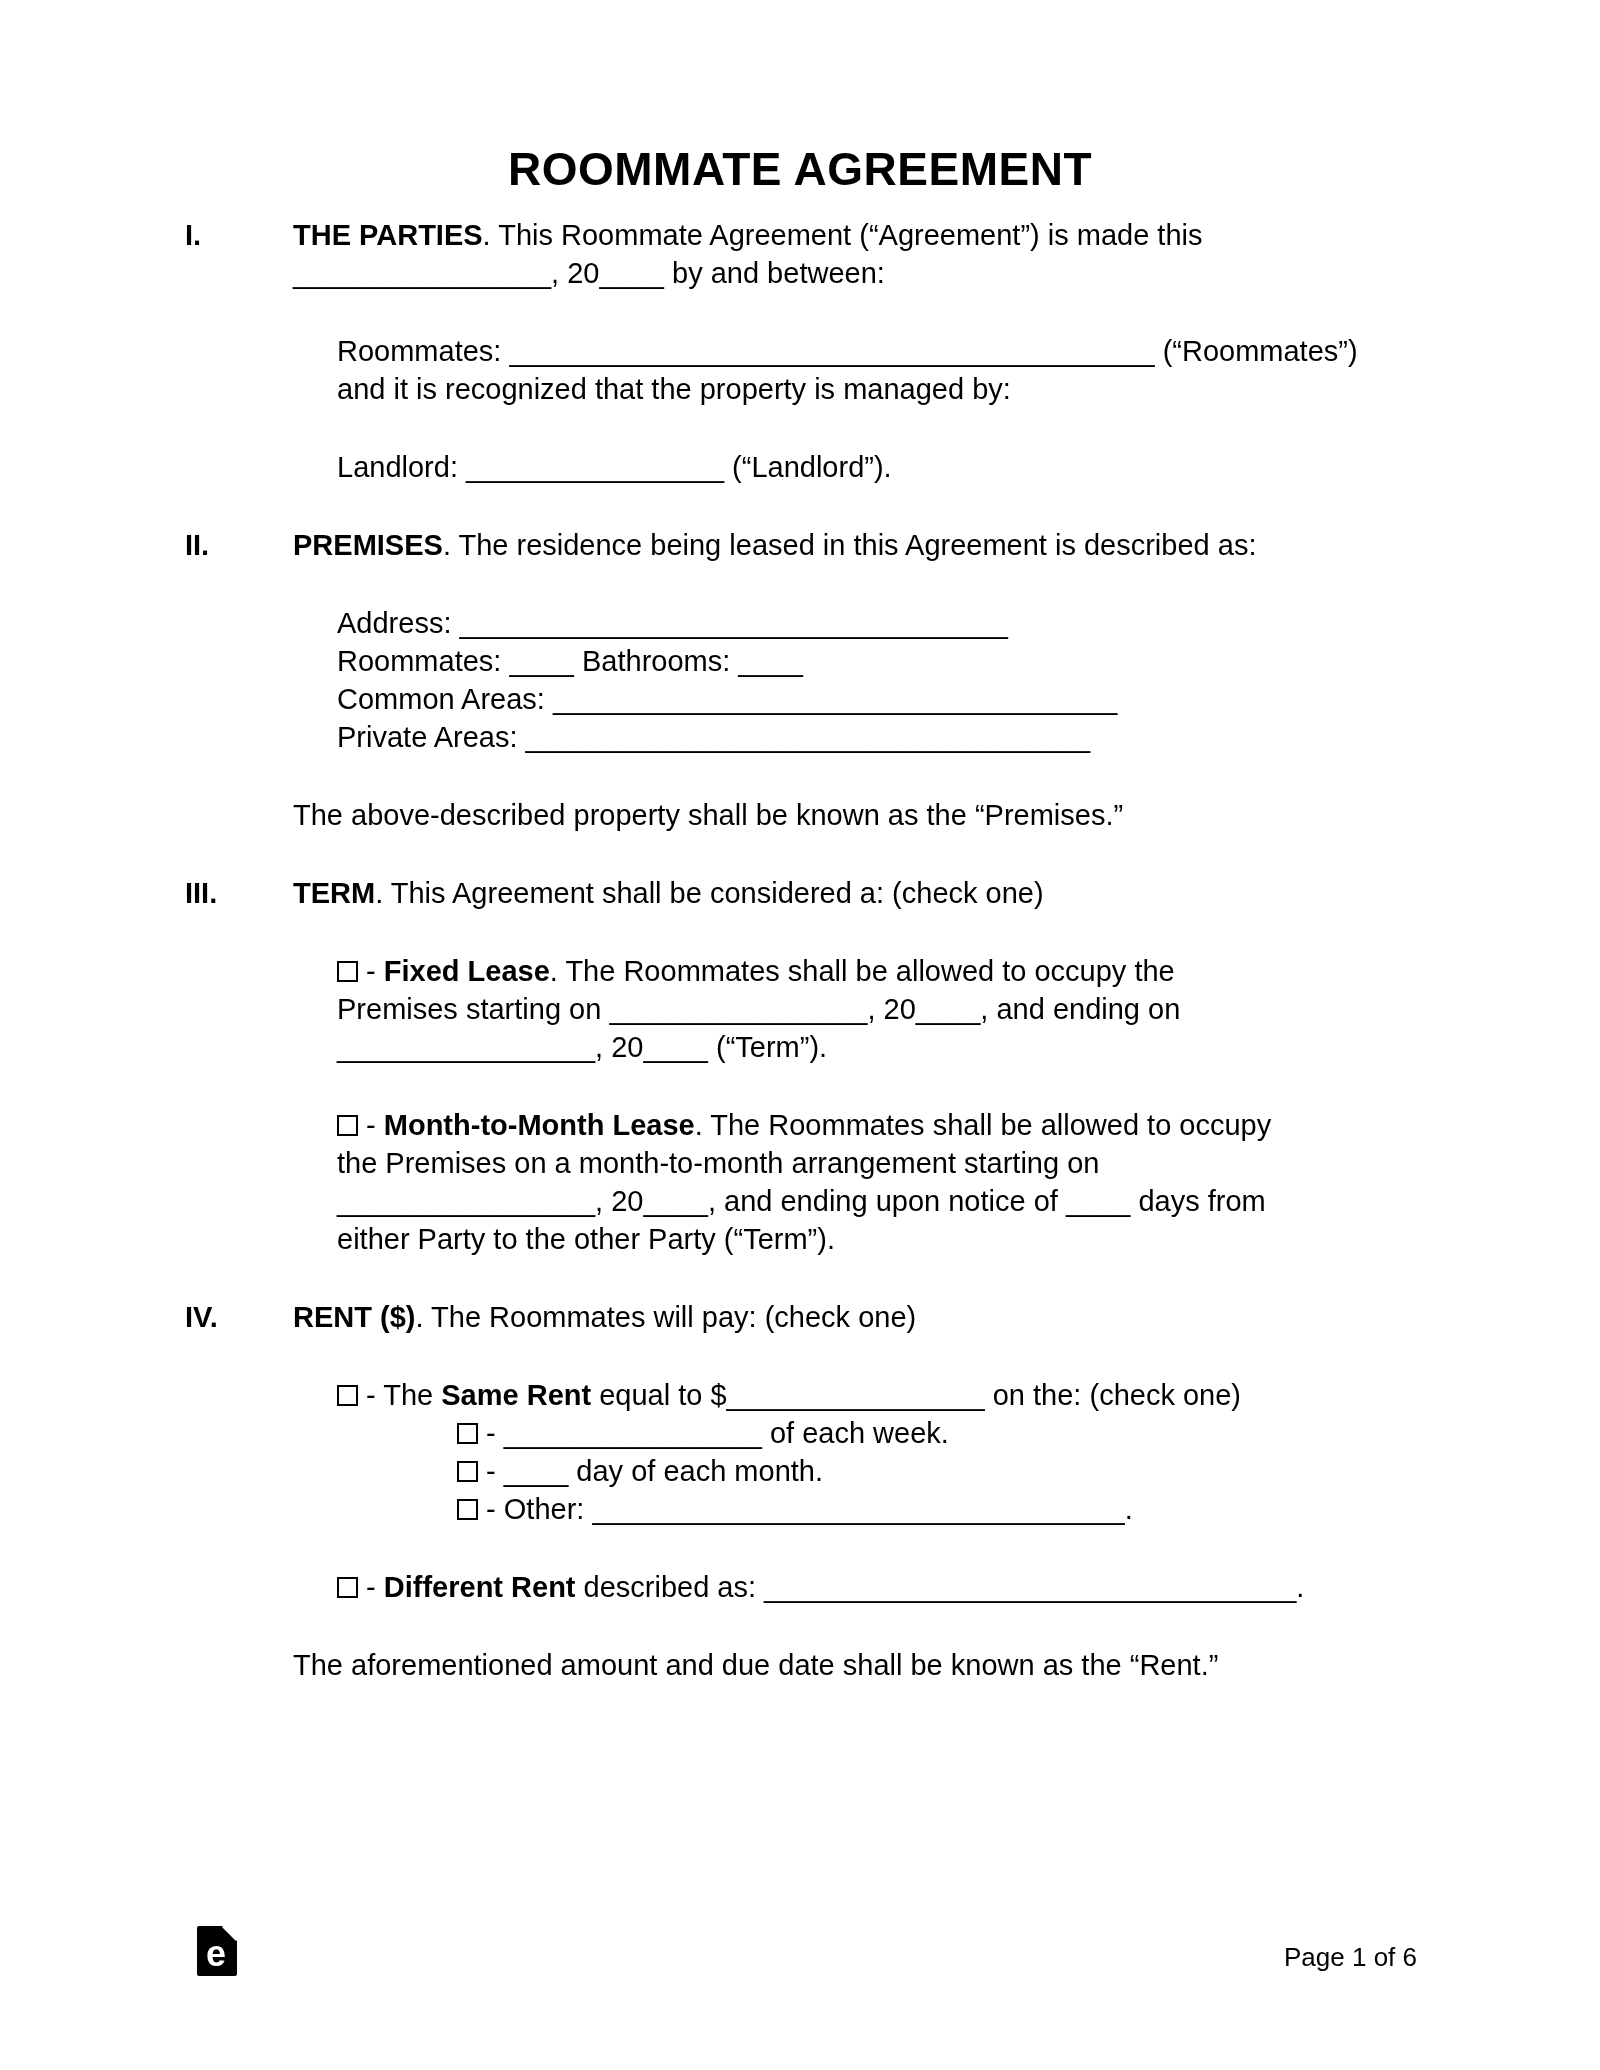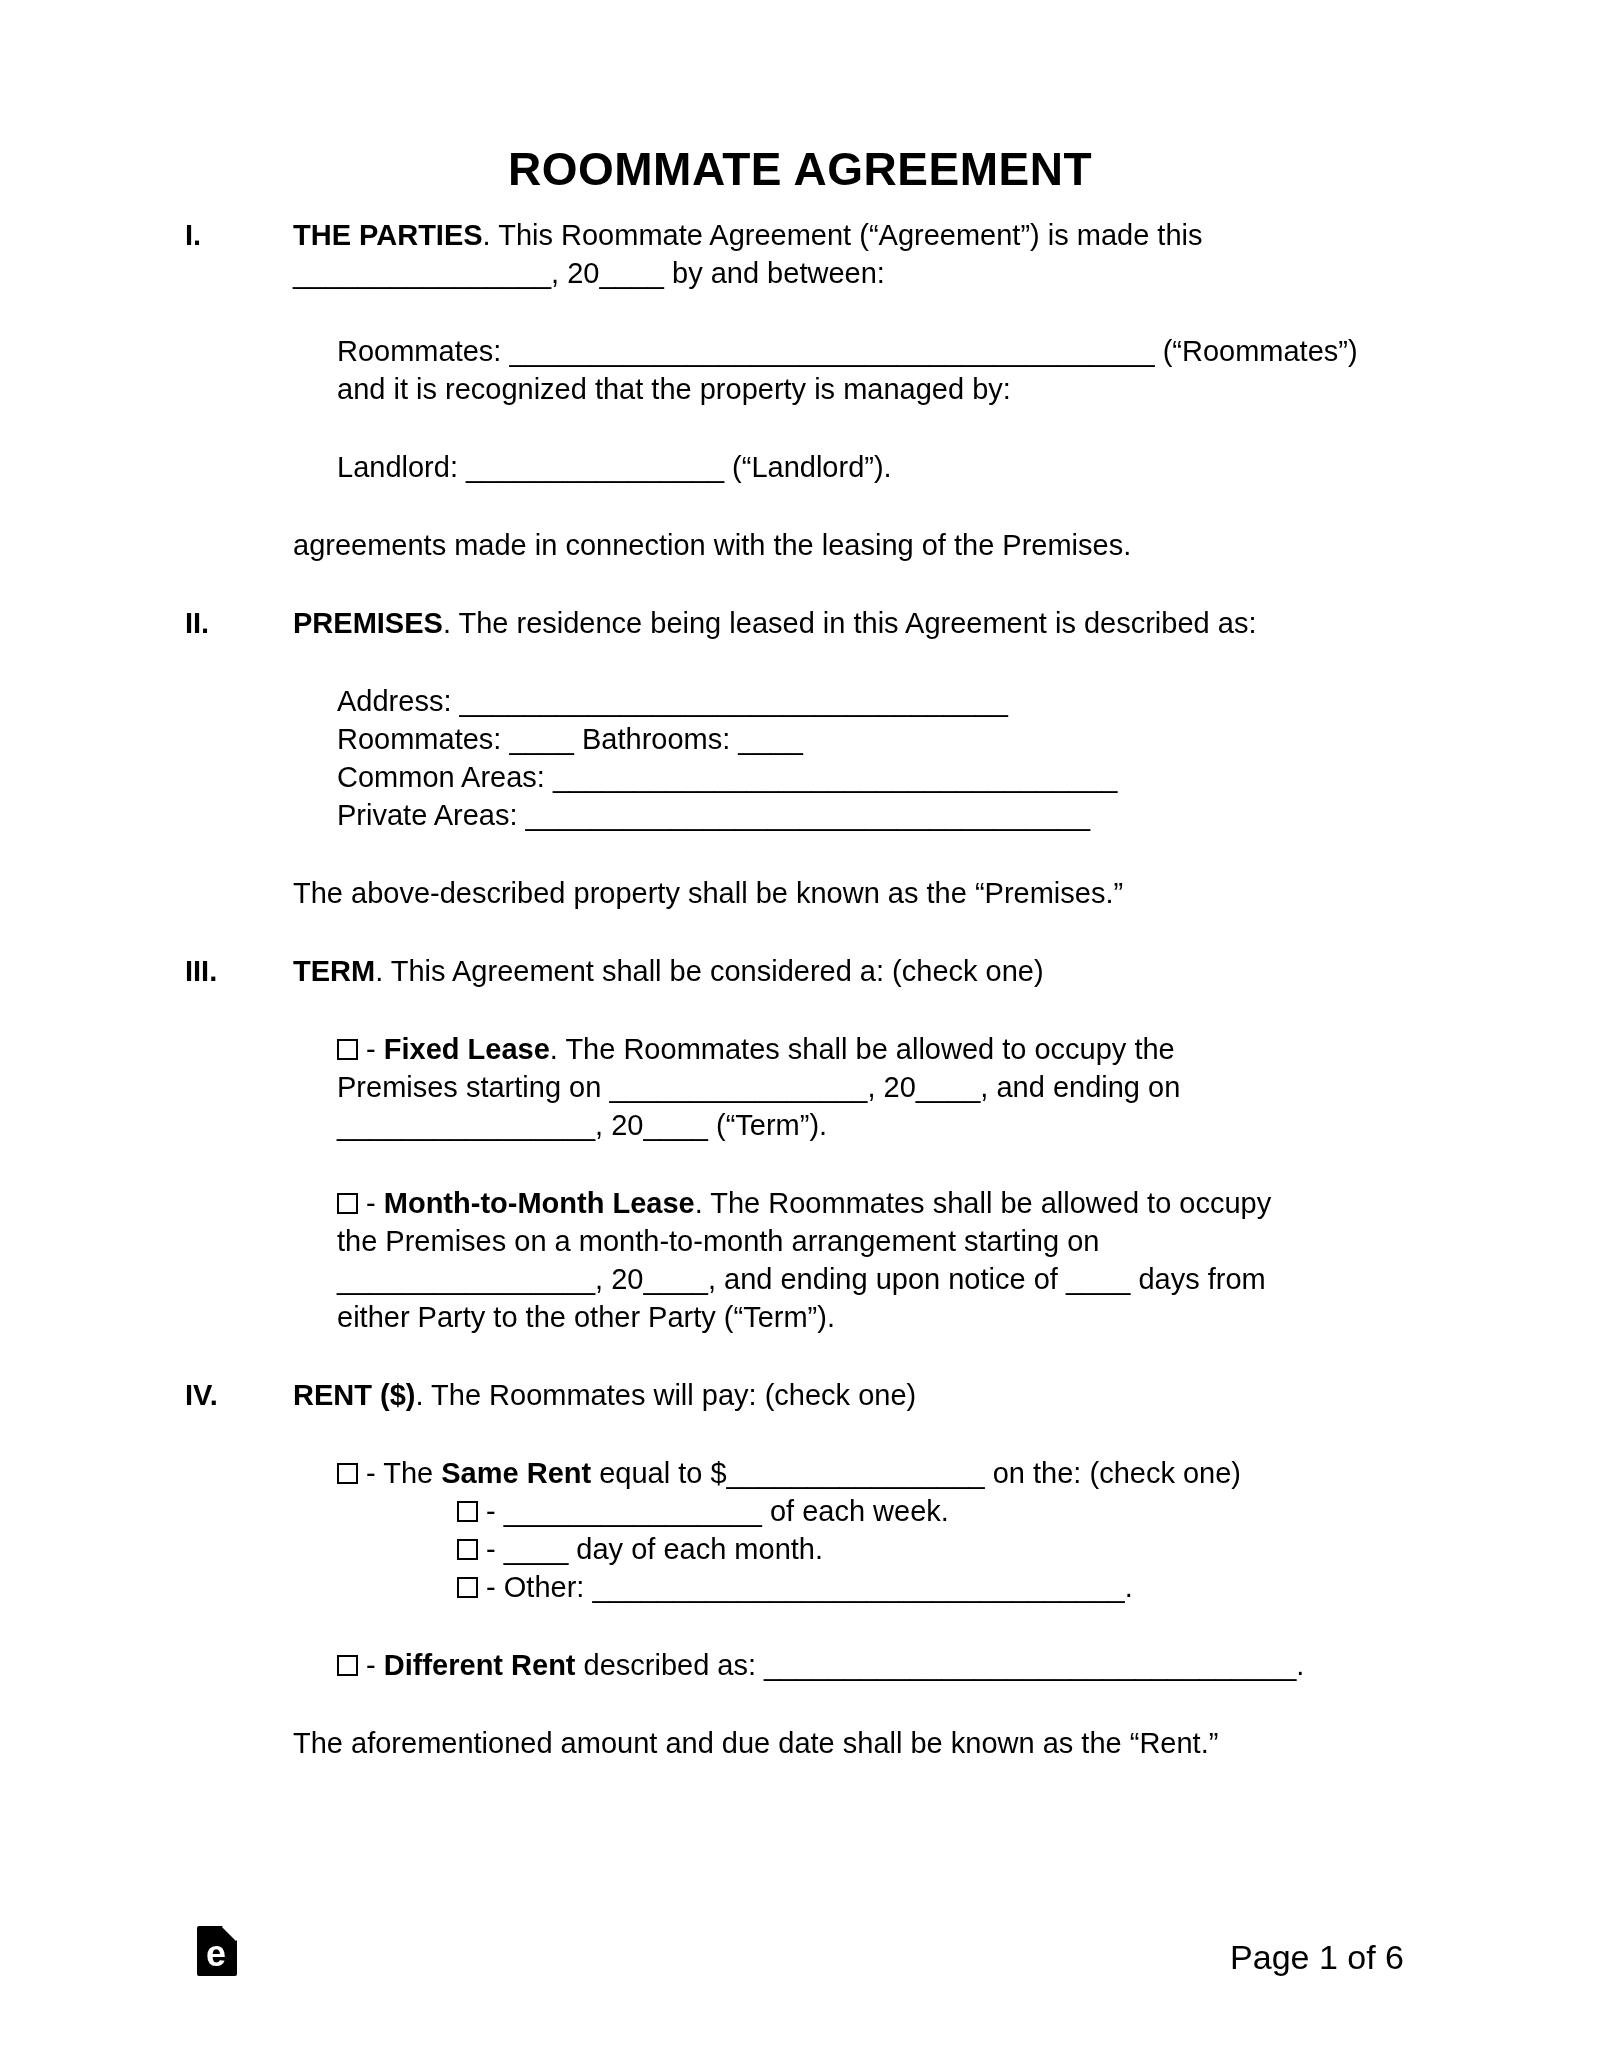--- a/index.html
+++ b/index.html
@@ -10,21 +10,21 @@
   .section{display:flex}
   .num{width:92px;flex:0 0 92px;font-weight:bold}
   .sec-body{flex:1}
   .para{margin:0 0 40px 16px}
   .i1{margin-left:60px}
   .i2{margin-left:120px}
   .line{display:block}
   .u{}
   b{font-weight:bold}
   .cb{display:inline-block;width:17px;height:17px;border:2px solid #000;vertical-align:-1px;background:#fff}
-  .footer-page{position:absolute;top:1942px;right:196px;font-size:34px;line-height:30px}
+  .footer-page{position:absolute;top:1942px;right:183px;font-size:26px;line-height:30px}
   .logo{position:absolute;top:1926px;left:197px;width:40px;height:50px}
 </style>
 </head>
 <body>
 
 <div class="doc">
 
   <h1 class="title">ROOMMATE AGREEMENT</h1>
 
   <div class="section">
@@ -35,21 +35,20 @@
         <span class="line">________________, 20____ by and between:</span>
       </div>
       <div class="para i1">
         <span class="line"><span class="u">Roommates</span><span>: ________________________________________ (“Roommates”)</span></span>
         <span class="line">and it is recognized that the property is managed by:</span>
       </div>
       <div class="para i1">
         <span class="line"><span class="u">Landlord</span><span>: ________________ (“Landlord”).</span></span>
       </div>
       <div class="para">
-        <span class="line">agreements made in connection with the leasing of the Premises.</span>
       </div>
     </div>
   </div>
 
   <div class="section">
     <div class="num">II.</div>
     <div class="sec-body">
       <div class="para">
         <span class="line"><b>PREMISES</b><span>. The residence being leased in this Agreement is described as:</span></span>
       </div>

